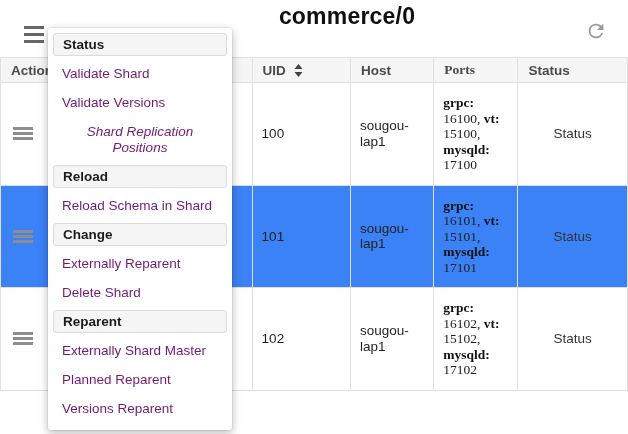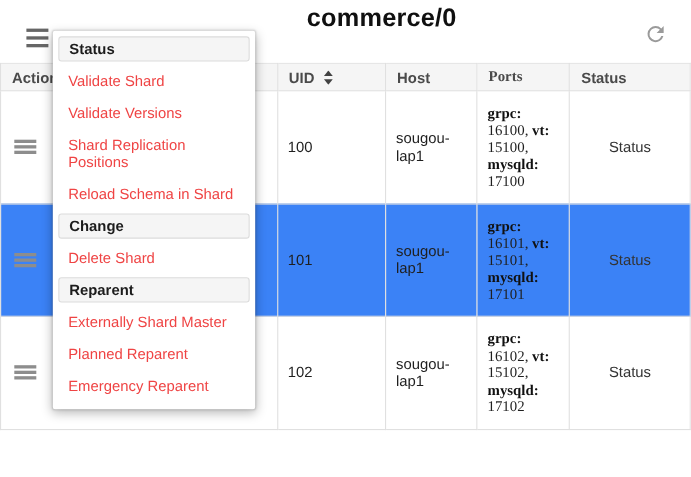--- a/index.html
+++ b/index.html
@@ -57,23 +57,23 @@
     background:#fff;border-radius:2px;padding:5px 5px 7px 5px;
     box-shadow:0 3px 10px rgba(0,0,0,.28),0 0 2px rgba(0,0,0,.18);
   }
   .menu-header{
     background:#f5f5f5;border:1px solid #dcdcdc;border-radius:3px;
     height:23px;box-sizing:border-box;margin:3px 0 3px 0;
     padding:3px 9px;font-size:13.5px;font-weight:bold;color:#1c1c1c;line-height:16px;
   }
   .menu-section:first-child .menu-header{margin-top:0;}
   .menu-item{
-    padding:6.5px 9px;font-size:13.5px;color:#ef4444;line-height:16px;cursor:pointer;
+    padding:6.5px 9px;font-size:13.5px;color:#701a75;line-height:16px;cursor:pointer;
   }
-  .menu-item.centered{text-align:left;}
+  .menu-item.centered{text-align:center;font-style:italic;}
 </style>
 </head>
 <body>
 
 <div class="topbar">
   <button class="menu-btn" title="">
     <span style="display:contents">
       <span class="bar"></span><span class="bar"></span><span class="bar"></span>
     </span>
   </button>
@@ -151,25 +151,27 @@
 </table>
 
 <div class="dropdown">
     <div class="menu-section">
       <div class="menu-header">Status</div>
       <div class="menu-item">Validate Shard</div>
       <div class="menu-item">Validate Versions</div>
       <div class="menu-item centered">Shard Replication Positions</div>
     </div>
     <div class="menu-section">
+      <div class="menu-header">Reload</div>
       <div class="menu-item">Reload Schema in Shard</div>
     </div>
     <div class="menu-section">
       <div class="menu-header">Change</div>
+      <div class="menu-item">Externally Reparent</div>
       <div class="menu-item">Delete Shard</div>
     </div>
     <div class="menu-section">
       <div class="menu-header">Reparent</div>
       <div class="menu-item">Externally Shard Master</div>
       <div class="menu-item">Planned Reparent</div>
-      <div class="menu-item">Emergency Reparent</div>
+      <div class="menu-item">Versions Reparent</div>
     </div>
   </div>
 
 </body></html>

